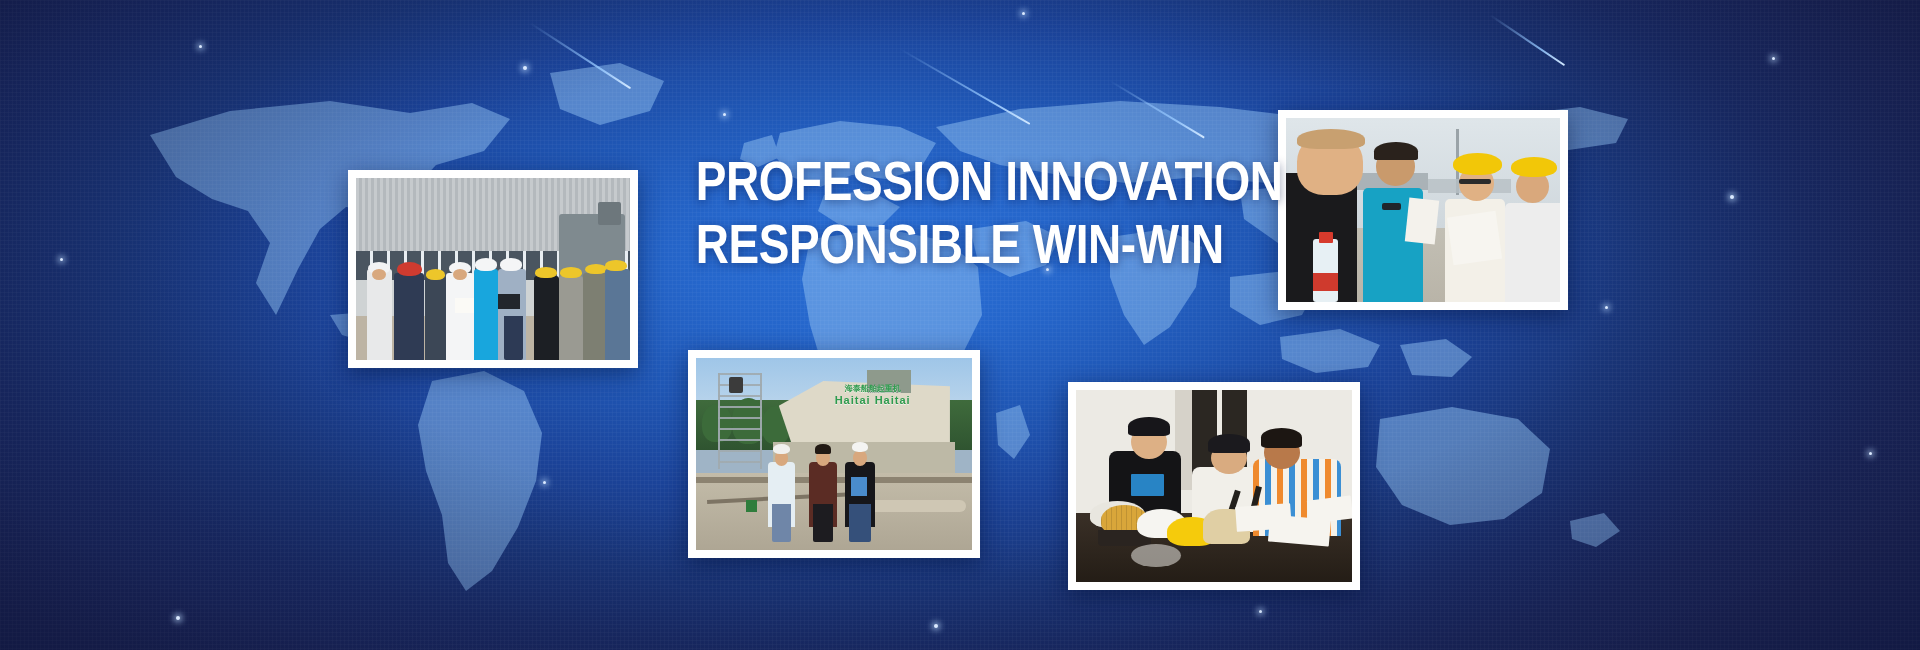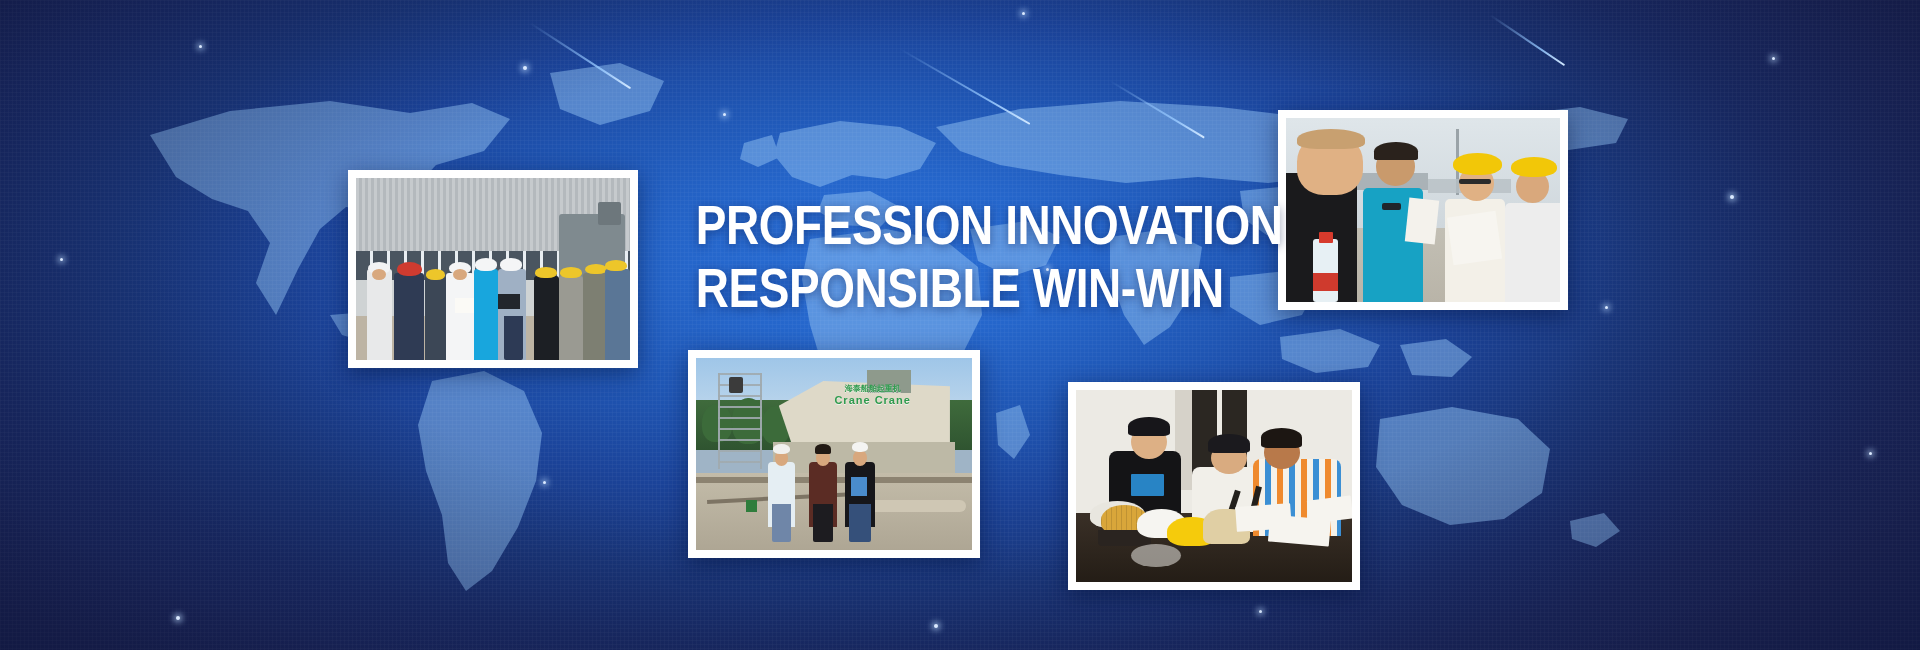--- a/index.html
+++ b/index.html
@@ -77,21 +77,20 @@
     border-radius: 2px;
   }
 
   
   .text-block {
     position: absolute;
     left: 640px; top: 152px;
     width: 620px;
     text-align: center;
     z-index: 6;
-    margin-top: 44px;
   }
   .headline {
     color: #ffffff;
     font-family: "Liberation Sans Narrow", "Liberation Sans", sans-serif;
     font-weight: 700;
     font-size: 56px;
     line-height: 1.02;
     letter-spacing: -0.5px;
     white-space: nowrap;
     transform: scaleX(0.82);
@@ -370,21 +369,21 @@
         <div class="legs" style="left:42.5%; top:76%; width:7%; height:20%; background:#1d1c20;"></div>
 
         <div style="position:absolute; left:54%; top:54%; width:11%; height:34%; background:#16161a; border-radius:4px 4px 0 0;"></div>
         <div class="head" style="left:57%; top:48%; width:5%; height:8%;"></div>
         <div class="helmet" style="left:56.5%; top:44%; width:6%; height:5%; background:#f4f4f2;"></div>
         <div style="position:absolute; left:56%; top:62%; width:6%; height:10%; background:#4a8ccc;"></div>
         <div class="legs" style="left:55.5%; top:76%; width:8%; height:20%; background:#35507a;"></div>
 
         <div class="cranetxt">
           <span class="cn nowrap">海泰船舶起重机</span>
-          <span class="en nowrap">Crane Crane</span>
+          <span class="en nowrap">Haitai Haitai</span>
         </div>
       </div>
     </div>
   </div>
 
   <div class="photo p-sign">
     <div class="inner s4">
       <div class="scene">
         <div class="room"></div>
         <div class="curtain" style="left:42%;"></div>

